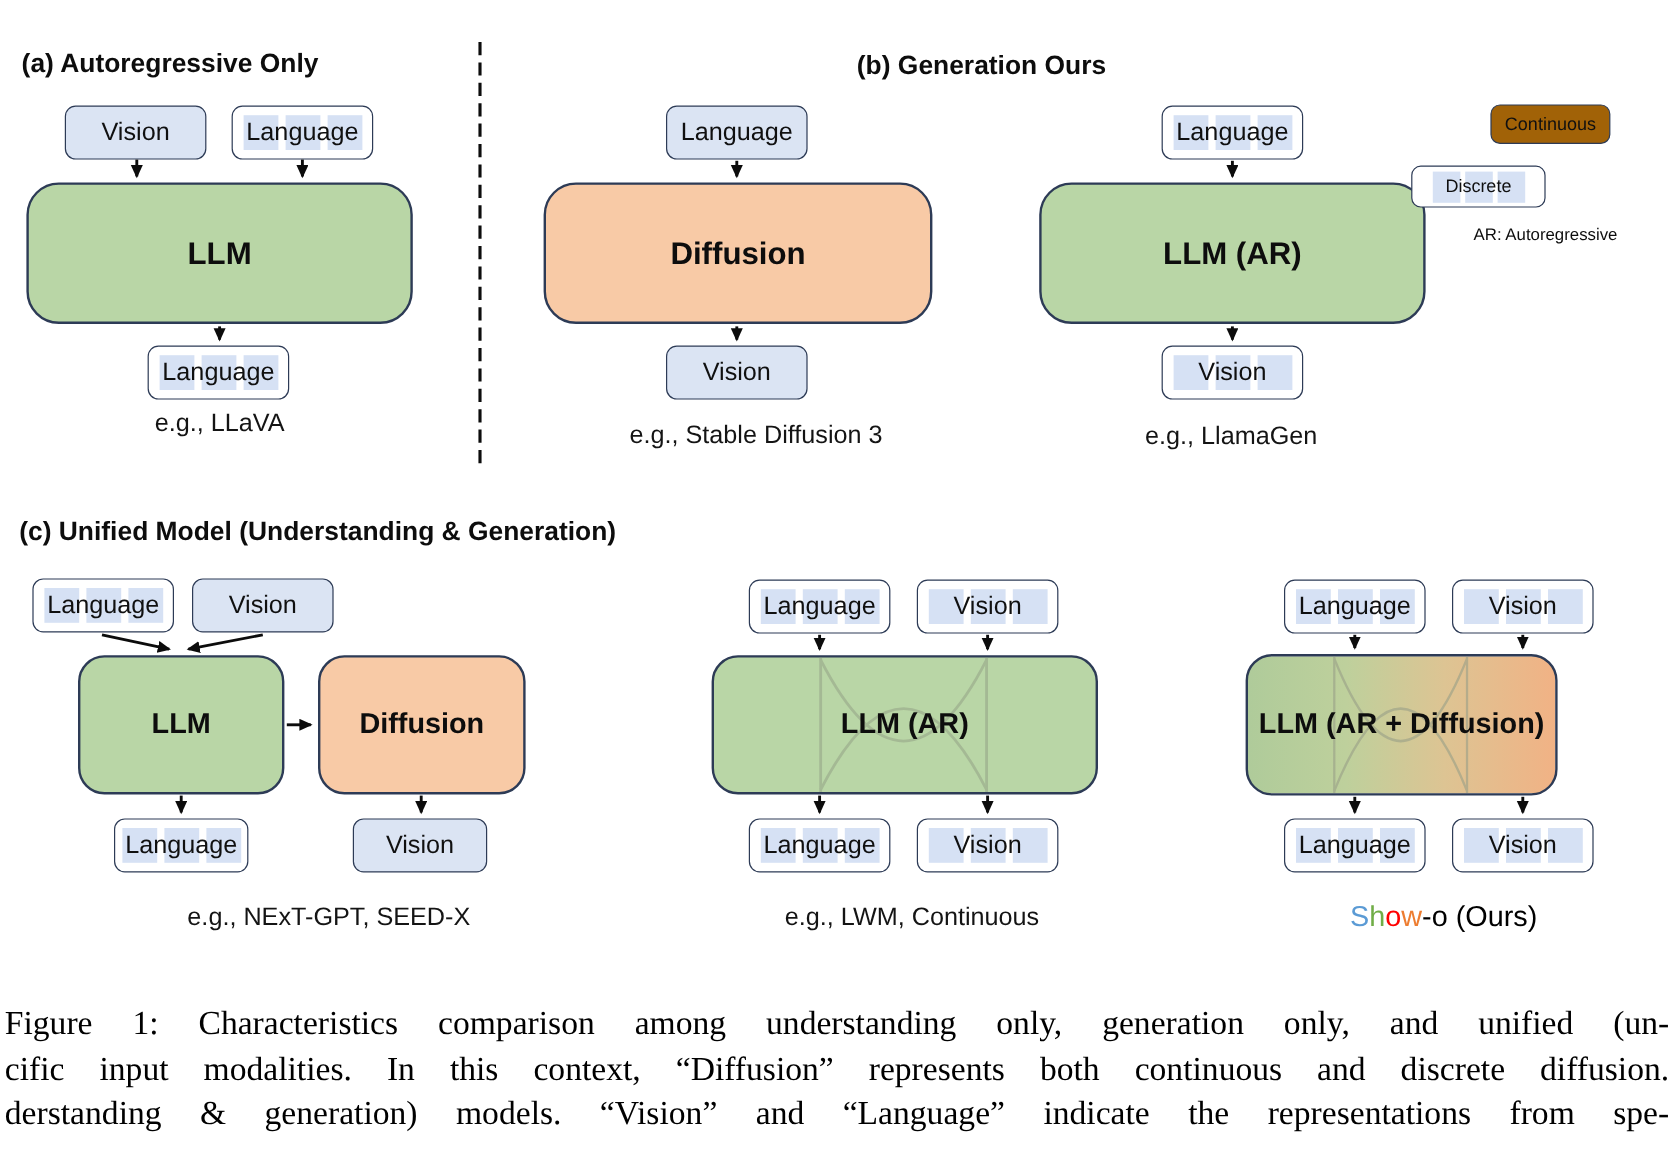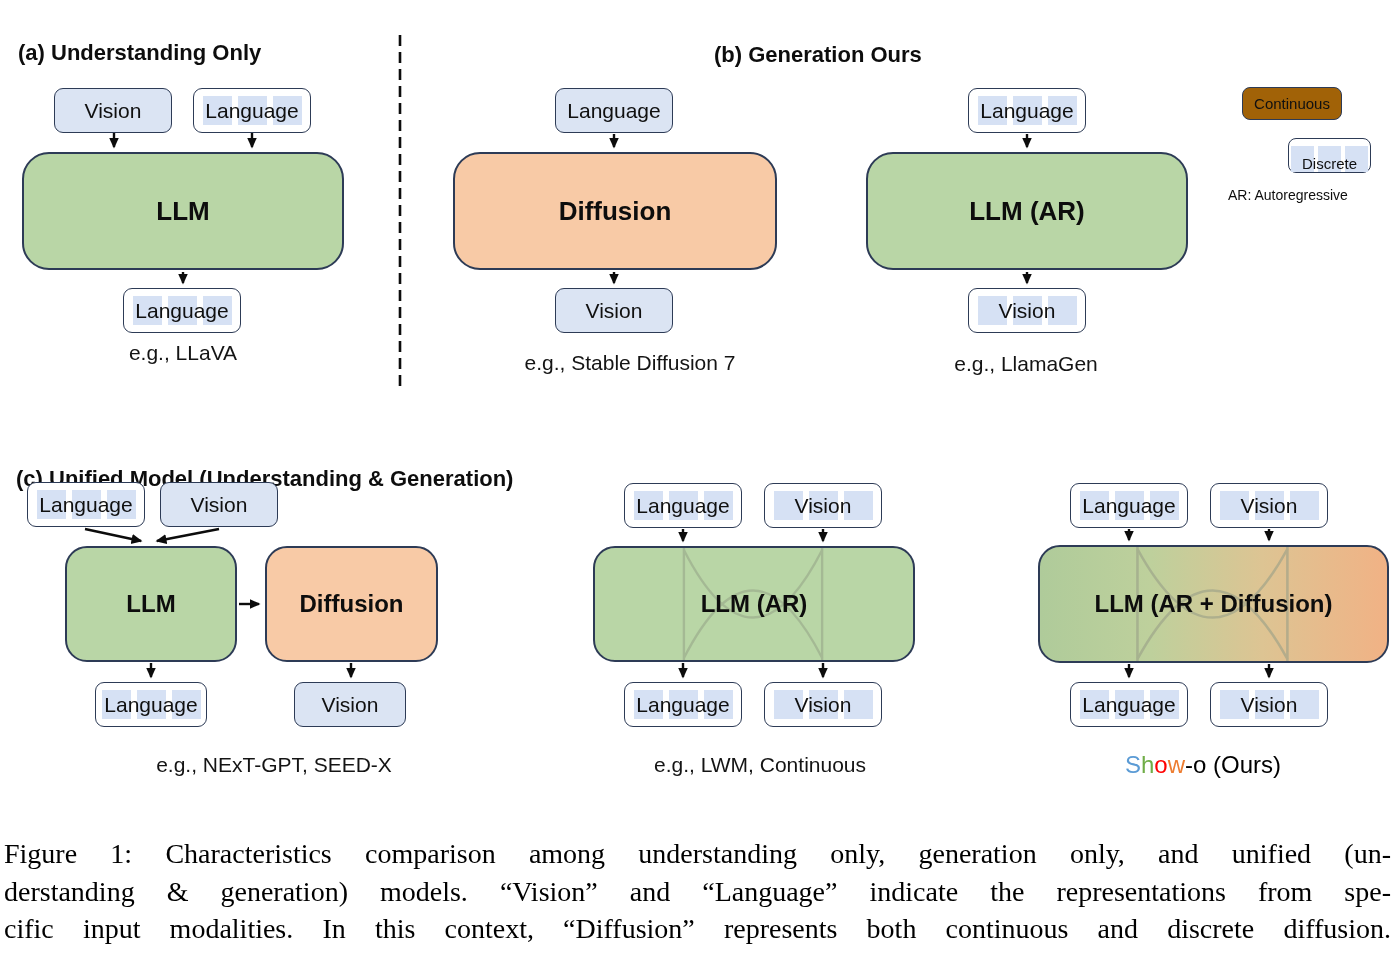--- a/index.html
+++ b/index.html
@@ -53,23 +53,23 @@
   }
   .caption .cline{
     text-align:justify; text-align-last:justify; line-height:37.5px; white-space:nowrap;
   }
 </style>
 </head>
 <body>
 
 <div class="stage">
 
-  <div class="panel-title" style="left:18px;top:40px;">(a) Understanding Only</div>
+  <div class="panel-title" style="left:18px;top:40px;">(a) Autoregressive Only</div>
   <div class="panel-title" style="left:714px;top:42px;">(b) Generation Ours</div>
-  <div class="panel-title" style="left:16px;top:430px;margin-top:36px;">(c) Unified Model (Understanding &amp; Generation)</div>
+  <div class="panel-title" style="left:16px;top:430px;">(c) Unified Model (Understanding &amp; Generation)</div>
 
   <div class="tok continuous" style="left:54px;top:88px;">
     <span class="lbl">Vision</span>
   </div>
   <div class="tok" style="left:193px;top:88px;">
     <span class="rects">
         <i></i>
         <i></i>
         <i></i>
       </span>
@@ -90,21 +90,21 @@
 
   <div class="tok continuous" style="left:555px;top:88px;">
     <span class="lbl">Language</span>
   </div>
   <div class="model orange" style="left:453px;top:152px;width:324px;height:118px;">
     <span class="mlbl">Diffusion</span>
   </div>
   <div class="tok continuous" style="left:555px;top:288px;">
     <span class="lbl">Vision</span>
   </div>
-  <div class="example" style="left:630px;top:351px;">e.g., Stable Diffusion 7</div>
+  <div class="example" style="left:630px;top:351px;">e.g., Stable Diffusion 3</div>
 
   <div class="tok" style="left:968px;top:88px;">
     <span class="rects">
         <i></i>
         <i></i>
         <i></i>
       </span>
     <span class="lbl">Language</span>
   </div>
   <div class="model green" style="left:866px;top:152px;width:322px;height:118px;">
@@ -116,21 +116,21 @@
         <i></i>
         <i></i>
       </span>
     <span class="lbl">Vision</span>
   </div>
   <div class="example" style="left:1026px;top:352px;">e.g., LlamaGen</div>
 
   <div class="legend-box continuous" style="left:1242px;top:87px;width:100px;height:33px;">
     <span class="lbl">Continuous</span>
   </div>
-  <div class="legend-box" style="left:1288px;top:138px;width:83px;height:35px;align-items:flex-end;">
+  <div class="legend-box" style="left:1176px;top:138px;width:112px;height:35px;">
     <span class="rects">
         <i></i>
         <i></i>
         <i></i>
       </span>
     <span class="lbl">Discrete</span>
   </div>
   <div class="legend-note" style="left:1228px;top:187px;">AR: Autoregressive</div>
 
   <div class="tok" style="left:27px;top:482px;">
@@ -217,21 +217,21 @@
     <span class="lbl">Language</span>
   </div>
   <div class="tok" style="left:1210px;top:483px;">
     <span class="rects">
         <i></i>
         <i></i>
         <i></i>
       </span>
     <span class="lbl">Vision</span>
   </div>
-  <div class="model gradient small-r" style="left:1038px;top:545px;width:351px;height:118px;">
+  <div class="model gradient small-r" style="left:1038px;top:545px;width:260px;height:118px;">
     <svg class="arcs" viewBox="0 0 324 118" preserveAspectRatio="none">
       <g stroke="#9aa088" stroke-width="2.4" fill="none" opacity="0.62">
         <line x1="91" y1="0" x2="91" y2="118"></line>
         <line x1="231" y1="0" x2="231" y2="118"></line>
         <path d="M91,2 Q161,144 231,2"></path>
         <path d="M91,116 Q161,-26 231,116"></path>
       </g>
     </svg>
     <span class="mlbl md">LLM (AR + Diffusion)</span>
   </div>
@@ -287,17 +287,17 @@
 
       <line x1="1129" y1="529" x2="1129" y2="540" marker-end="url(#ah)"></line>
       <line x1="1269" y1="529" x2="1269" y2="540" marker-end="url(#ah)"></line>
       <line x1="1129" y1="664" x2="1129" y2="677" marker-end="url(#ah)"></line>
       <line x1="1269" y1="664" x2="1269" y2="677" marker-end="url(#ah)"></line>
     </g>
   </svg>
 
   <div class="caption">
     <div class="cline">Figure 1: Characteristics comparison among understanding only, generation only, and unified (un-</div>
+    <div class="cline">cific input modalities. In this context, “Diffusion” represents both continuous and discrete diffusion.</div>
     <div class="cline">derstanding &amp; generation) models. “Vision” and “Language” indicate the representations from spe-</div>
-    <div class="cline">cific input modalities. In this context, “Diffusion” represents both continuous and discrete diffusion.</div>
   </div>
 
 </div>
 
 </body></html>

